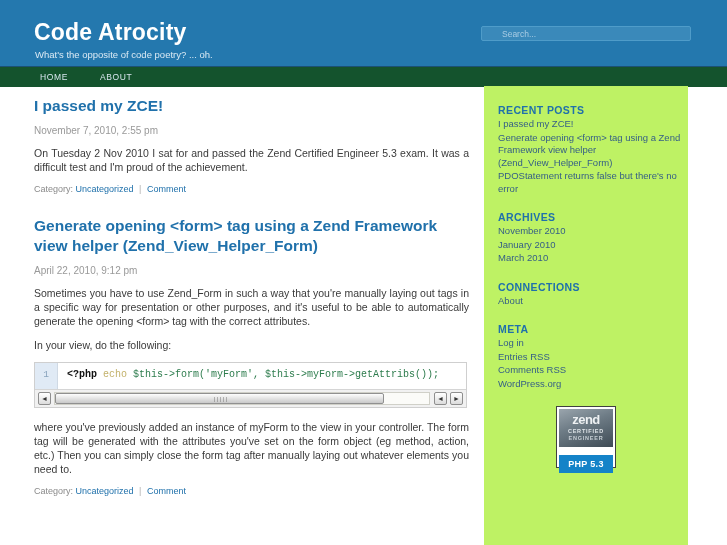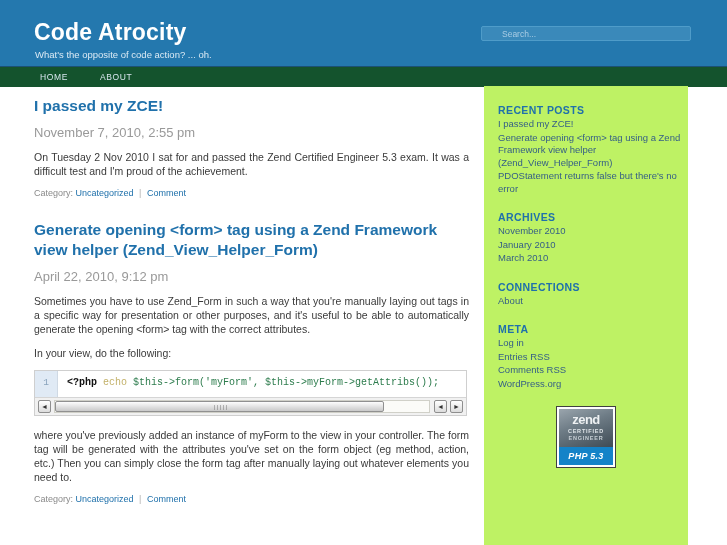--- a/index.html
+++ b/index.html
@@ -127,21 +127,21 @@
     font-size: 15.5px;
     font-weight: bold;
     line-height: 20px;
     color: #2071ab;
   }
   .post-title a {
     color: #2071ab;
     text-decoration: none;
   }
   .post-date {
-    font-size: 13px;
+    font-size: 10px;
     color: #999999;
     margin-bottom: 10px;
   }
   .post-body p {
     margin: 0 0 10px 0;
     font-size: 10.5px;
     line-height: 14px;
     color: #3a3a3a;
     text-align: justify;
   }
@@ -316,34 +316,34 @@
     color: #c6ced4;
     font-weight: bold;
   }
   .zend-bottom {
     height: 18px;
     background: #1483c8;
     text-align: center;
     color: #ffffff;
     font-size: 9px;
     font-weight: bold;
-    font-style: italic;
     line-height: 18px;
     letter-spacing: 0.3px;
+    margin-top: 8px;
   }
 </style>
 </head>
 <body>
 
 <div id="page">
 
   <div class="site-header">
     <div class="header-inner">
       <h1 class="site-title">Code Atrocity</h1>
-      <div class="site-tagline">What's the opposite of code action? ... oh.</div>
+      <div class="site-tagline">What's the opposite of code poetry? ... oh.</div>
       <div class="search-wrap">
         <input class="search-input" type="text" placeholder="Search..." style="">
       </div>
     </div>
   </div>
 
   <div class="site-nav">
     <ul class="nav-list">
       <li>
         <a class="nav-link" href="#">HOME</a>

